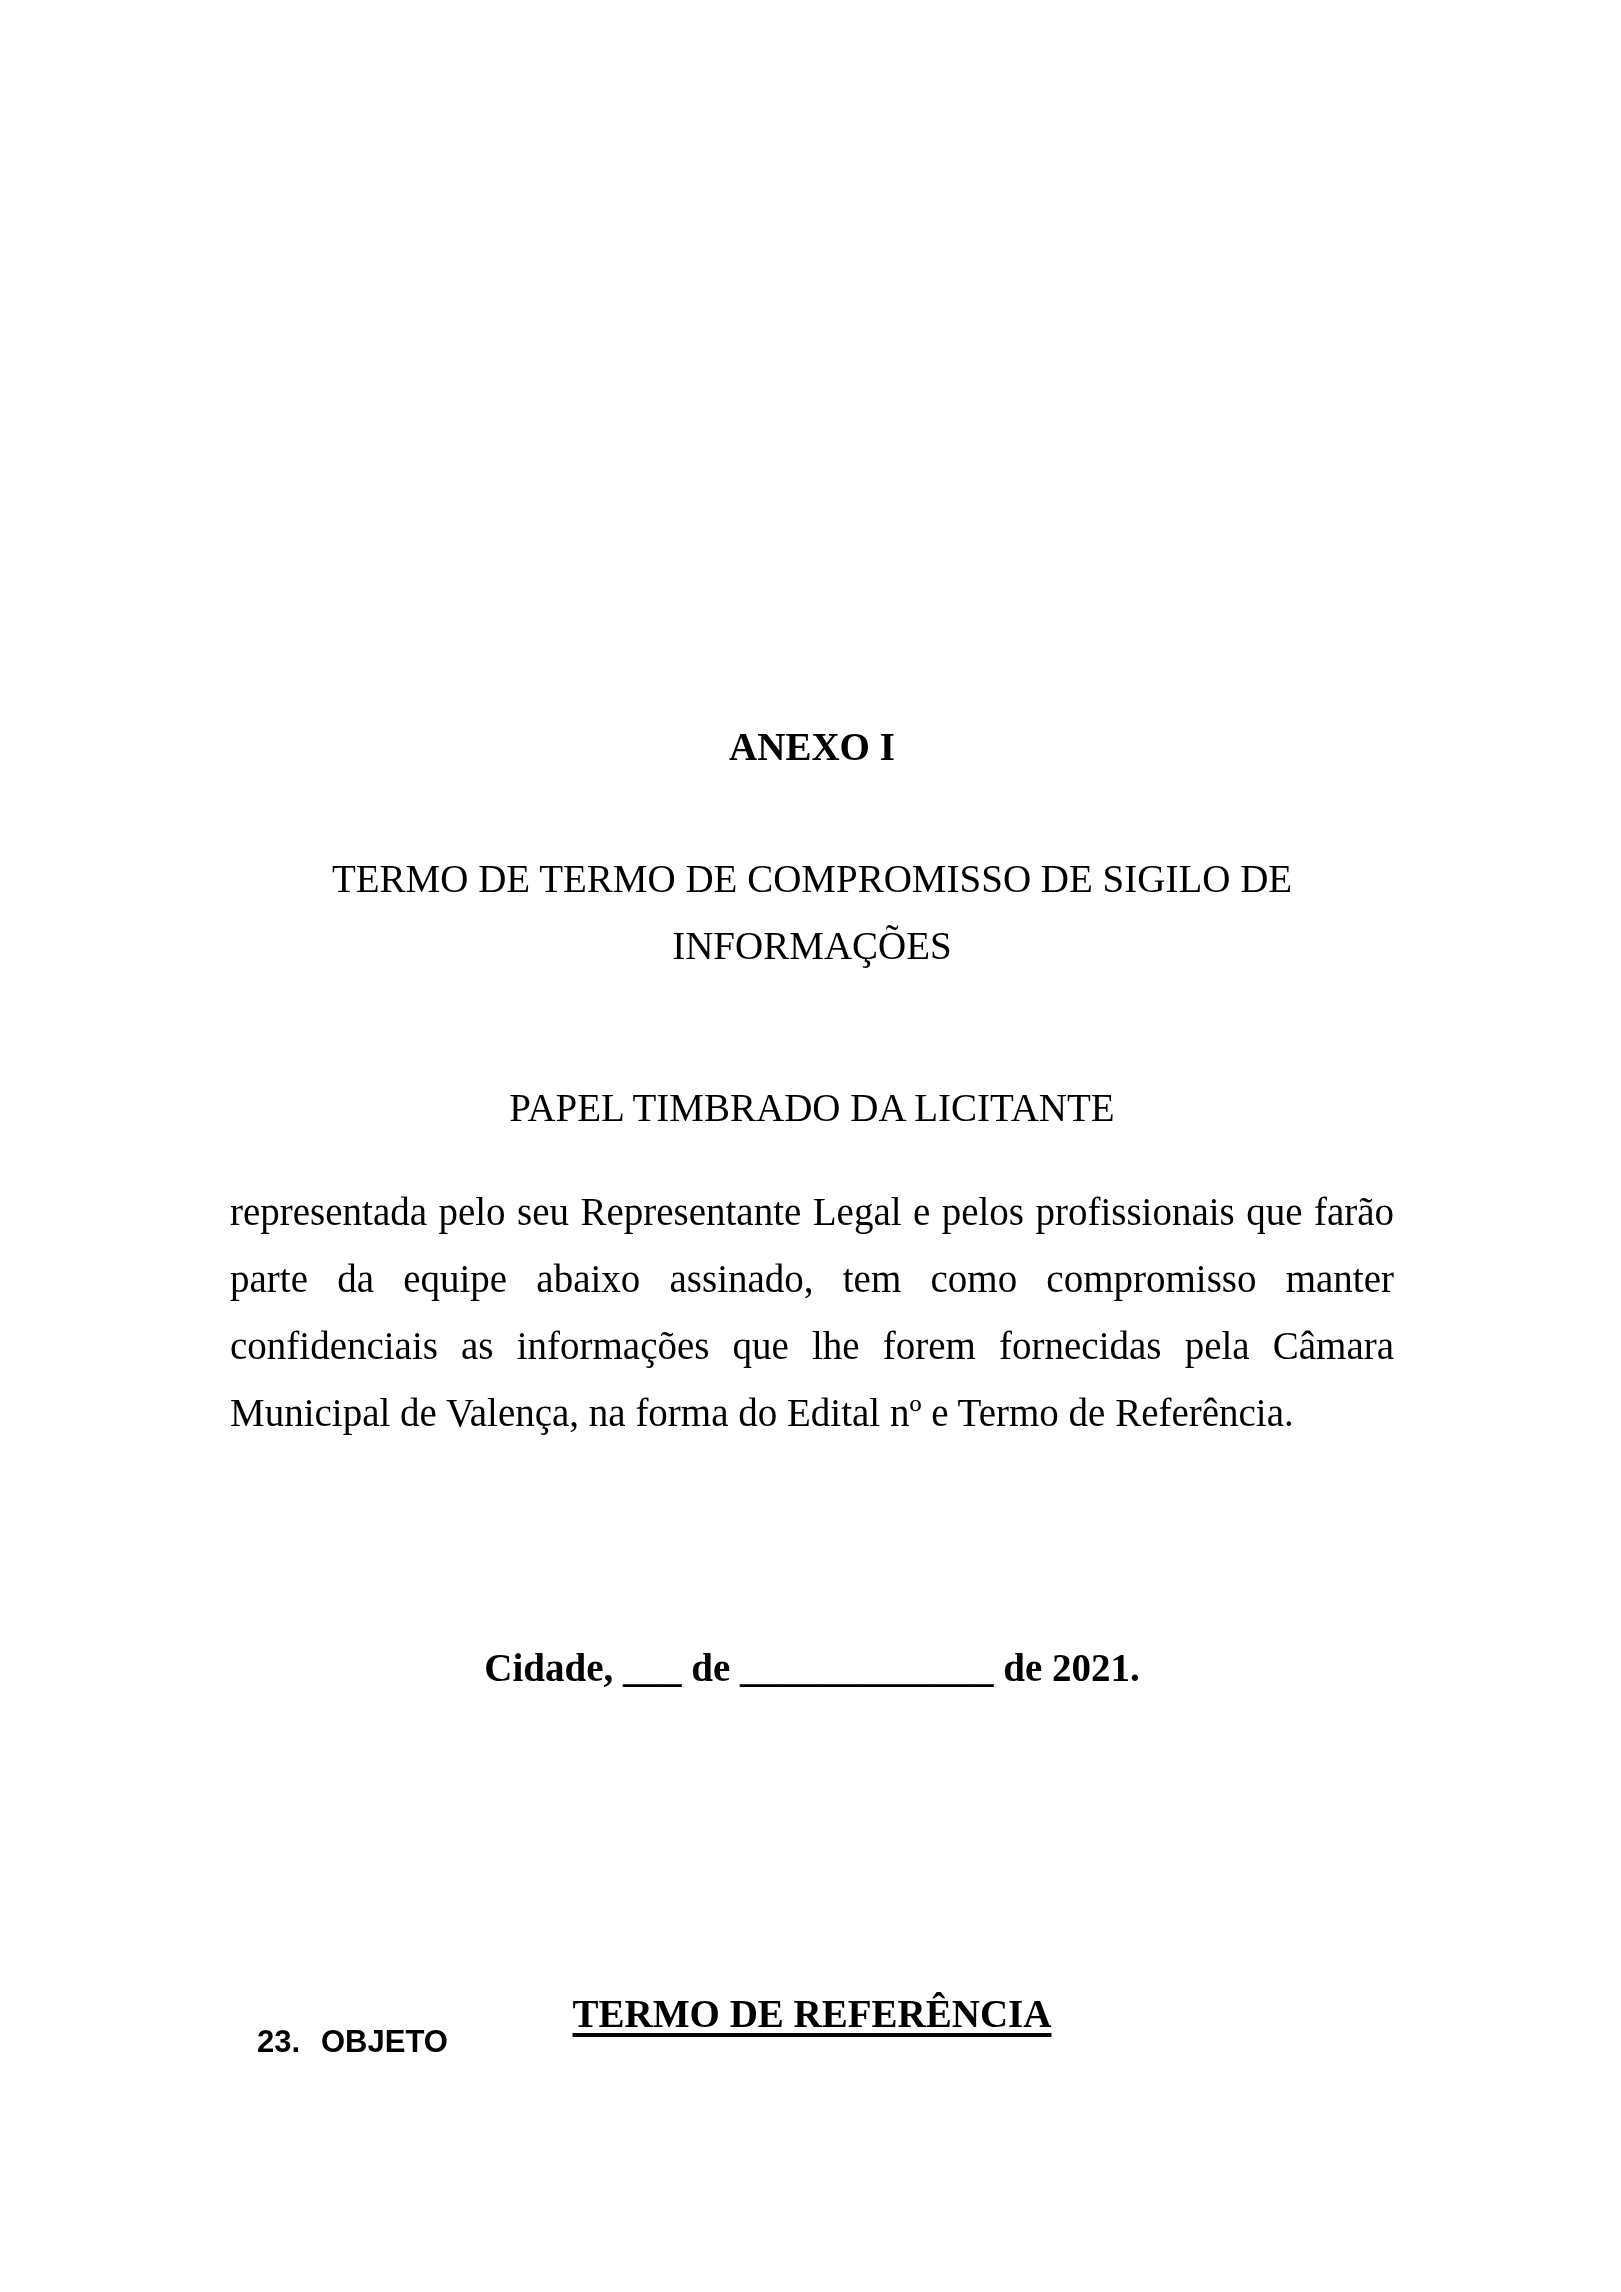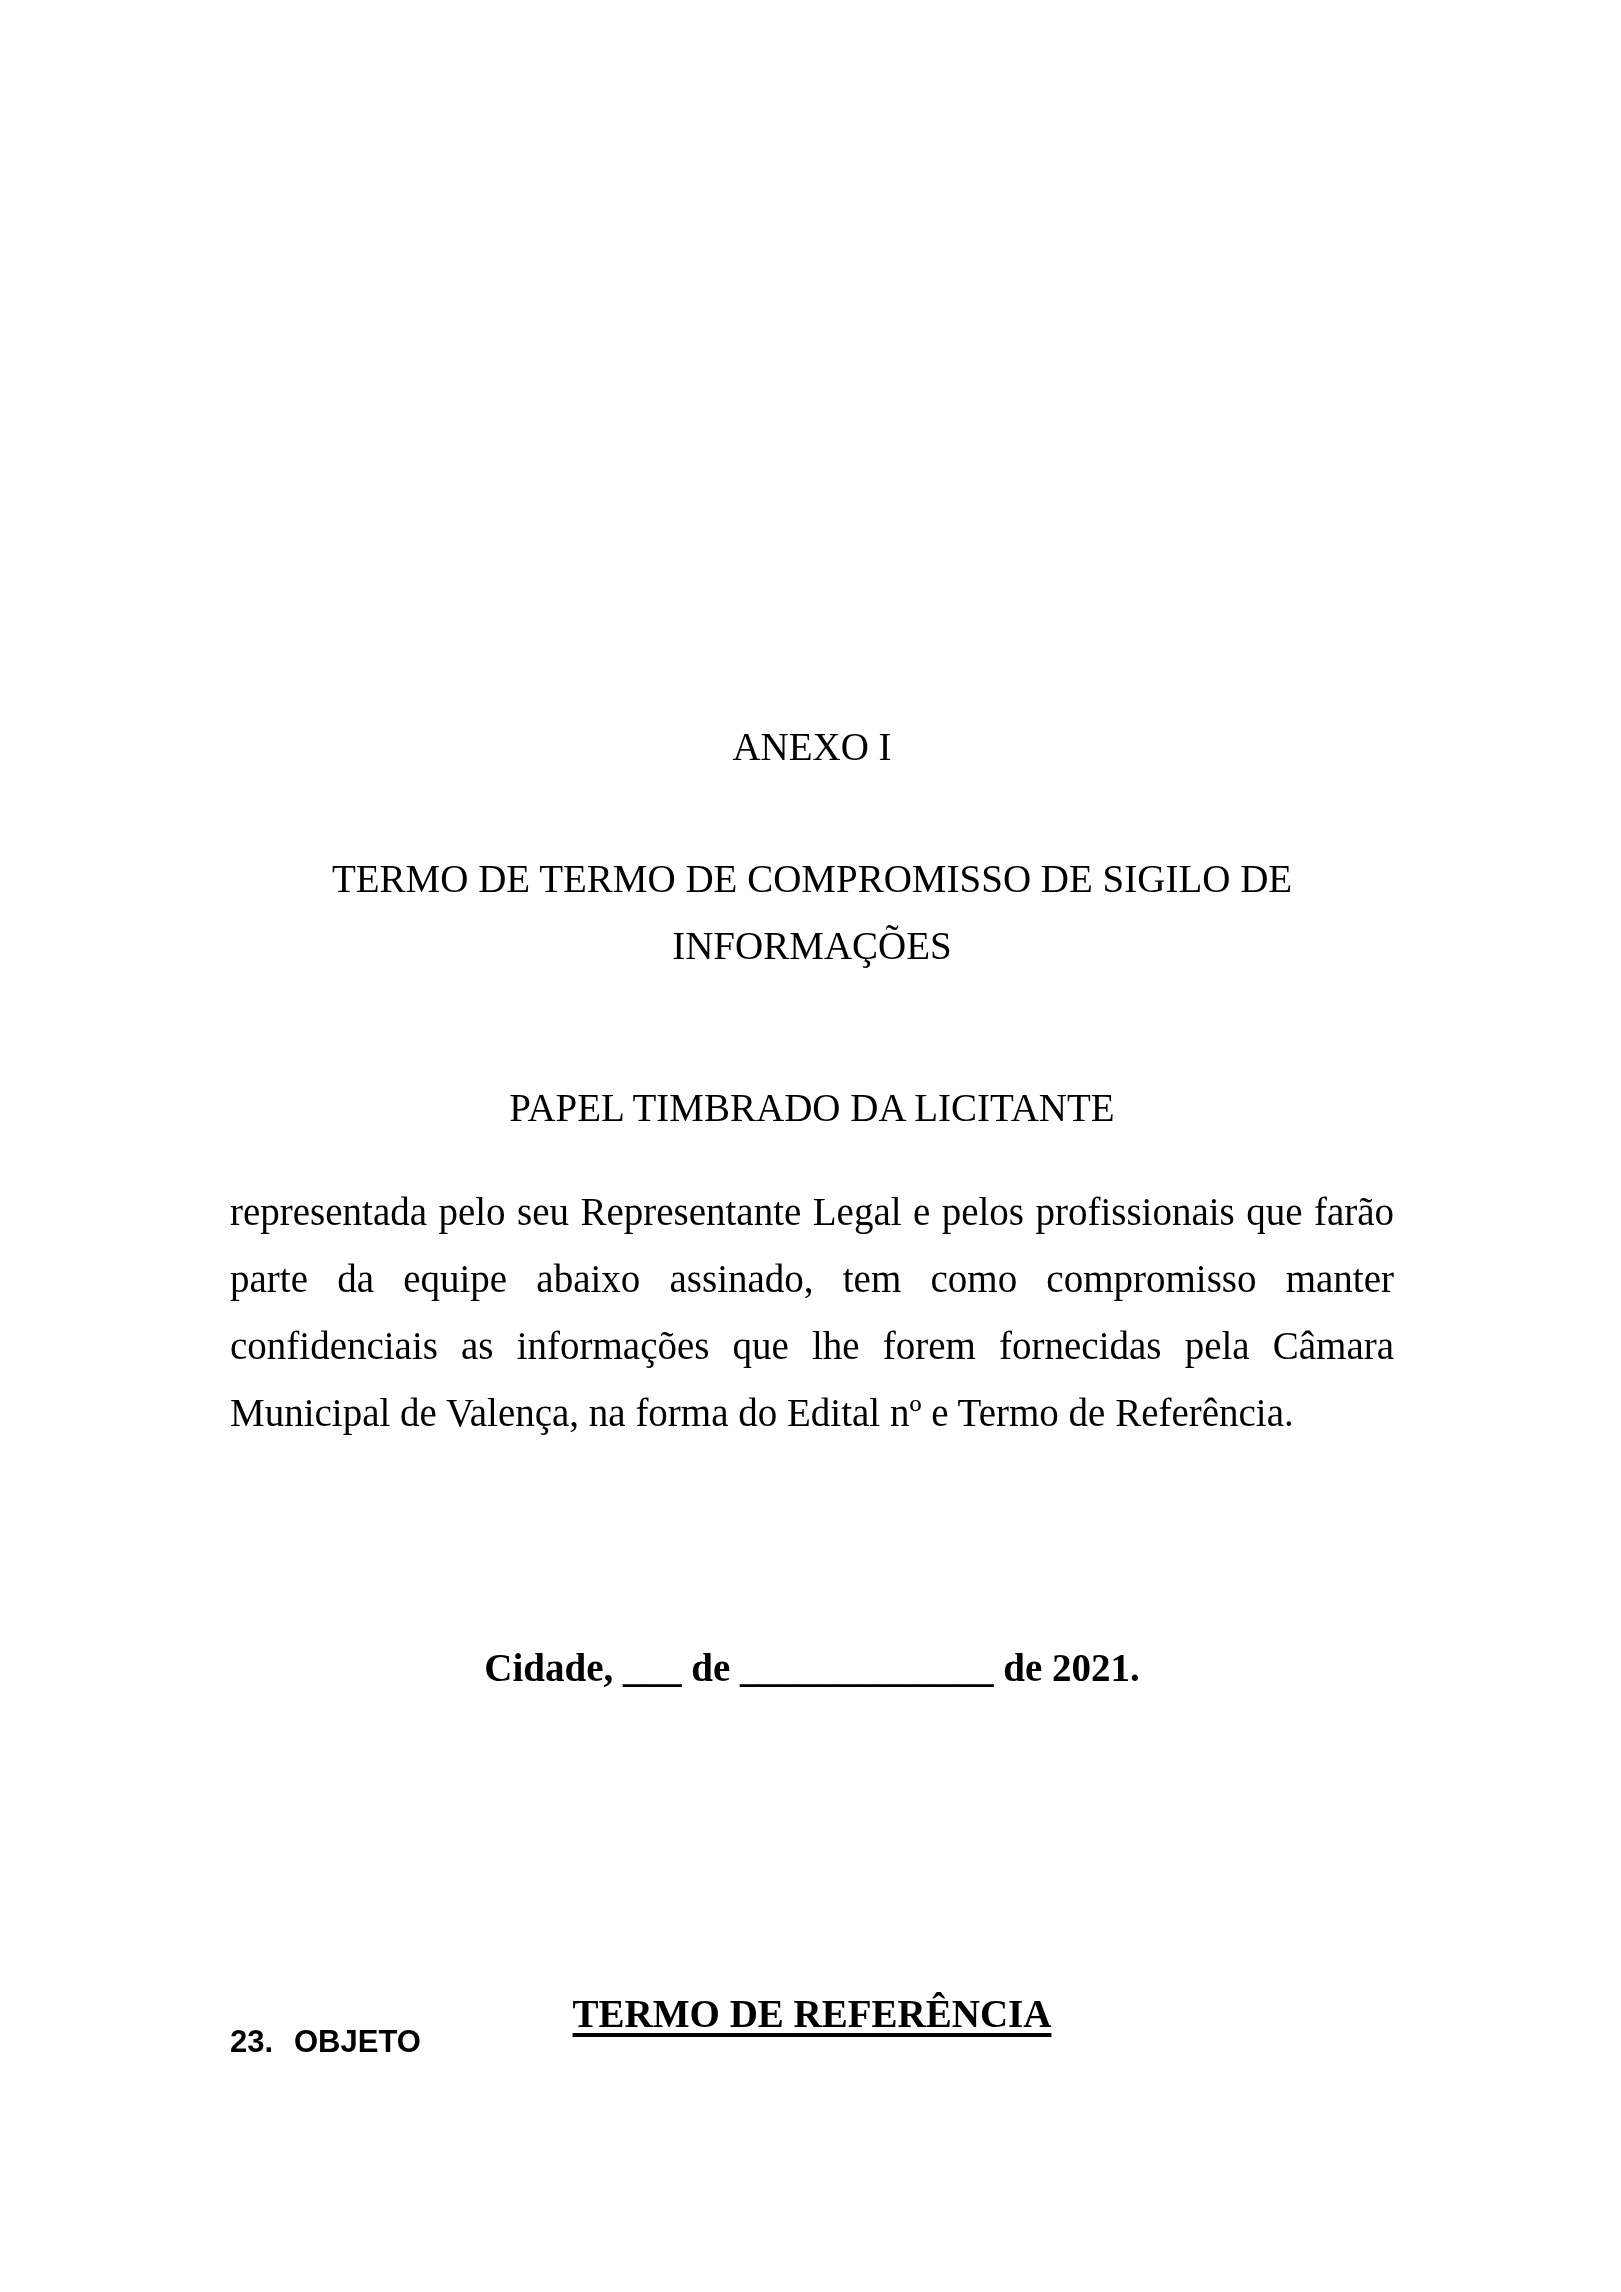--- a/index.html
+++ b/index.html
@@ -14,21 +14,21 @@
     font-size: 39px;
     line-height: 67px;
     overflow: hidden;
   }
   .block {
     position: absolute;
     left: 230px;
     width: 1164px;
   }
   .centered { text-align: center; }
-  .title-anexo    { top: 713px; }
+  .title-anexo    { top: 713px; font-weight: bold; }
   .title-subtitle { top: 845px; }
   .title-papel    { top: 1074px; }
   .paragraph      { top: 1178px; }
   .para-line {
     text-align: justify;
     text-align-last: justify;
   }
   .para-line.first-line { padding-left: 155px; }
   .para-line.last-line  { text-align-last: left; }
   .date-line { top: 1634px; font-weight: bold; }
@@ -42,21 +42,21 @@
     text-underline-offset: 5.9px;
   }
   .item-row {
     top: 2022px;
     display: flex;
     font-family: "Liberation Sans", sans-serif;
     font-weight: bold;
     font-size: 31px;
     line-height: 39px;
   }
-  .item-number { width: 64px; flex: 0 0 64px; }
+  .item-number { width: 64px; flex: 0 0 64px; margin-left: 27px; }
 </style>
 </head>
 <body>
 
 <div class="page">
 
   <div class="block centered title-anexo">ANEXO I</div>
 
   <div class="block centered title-subtitle">
     <div>TERMO DE TERMO DE COMPROMISSO DE SIGILO DE</div>

